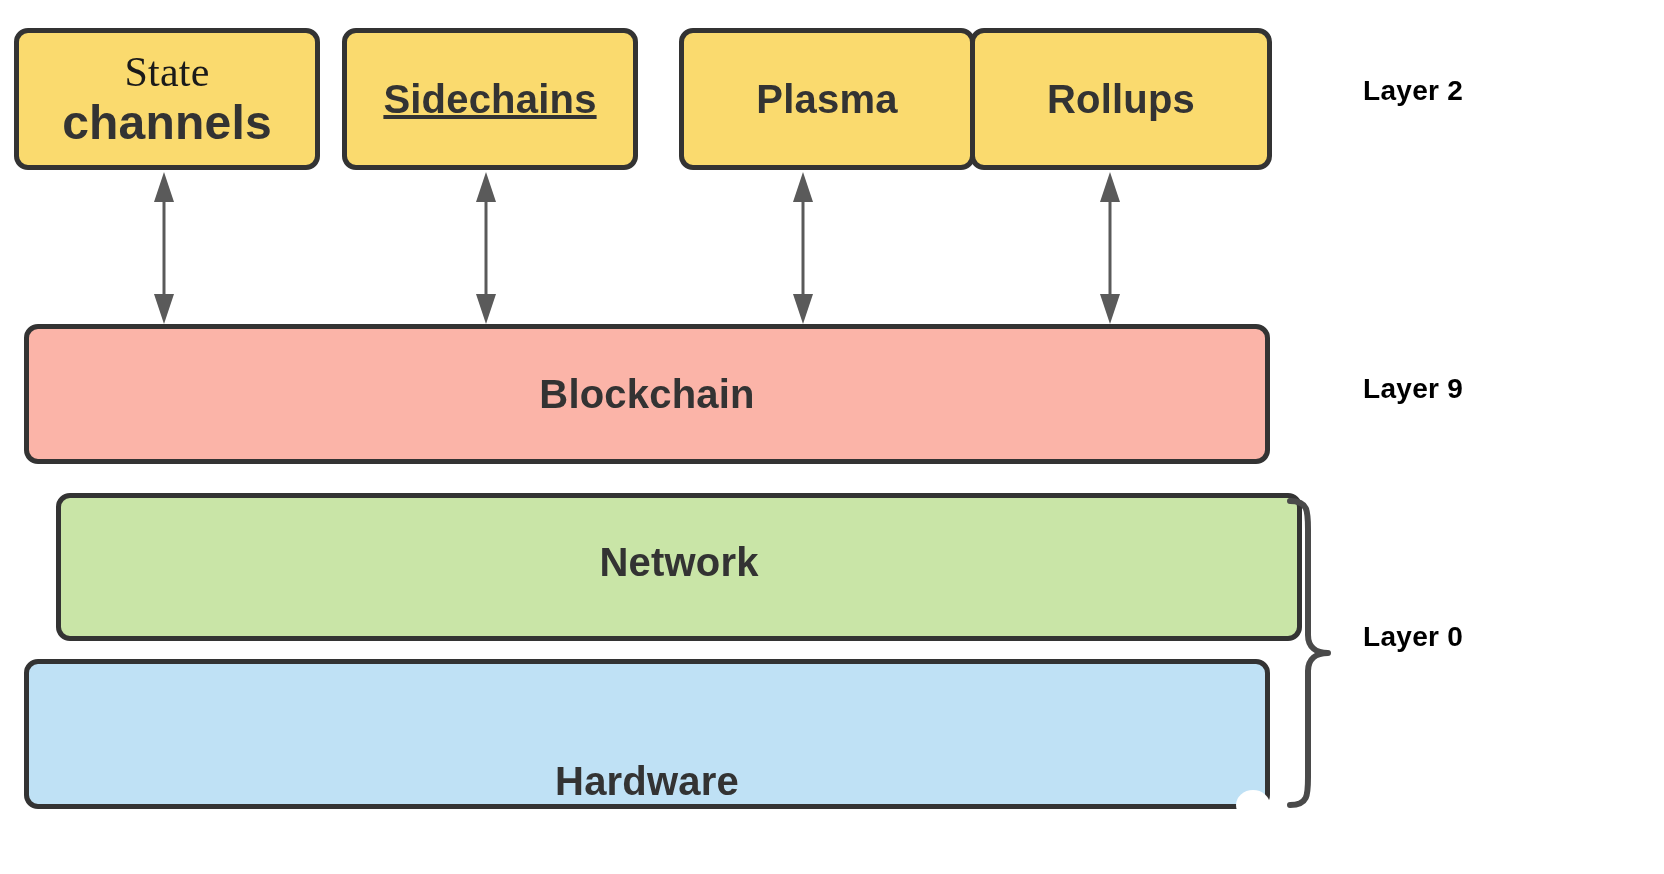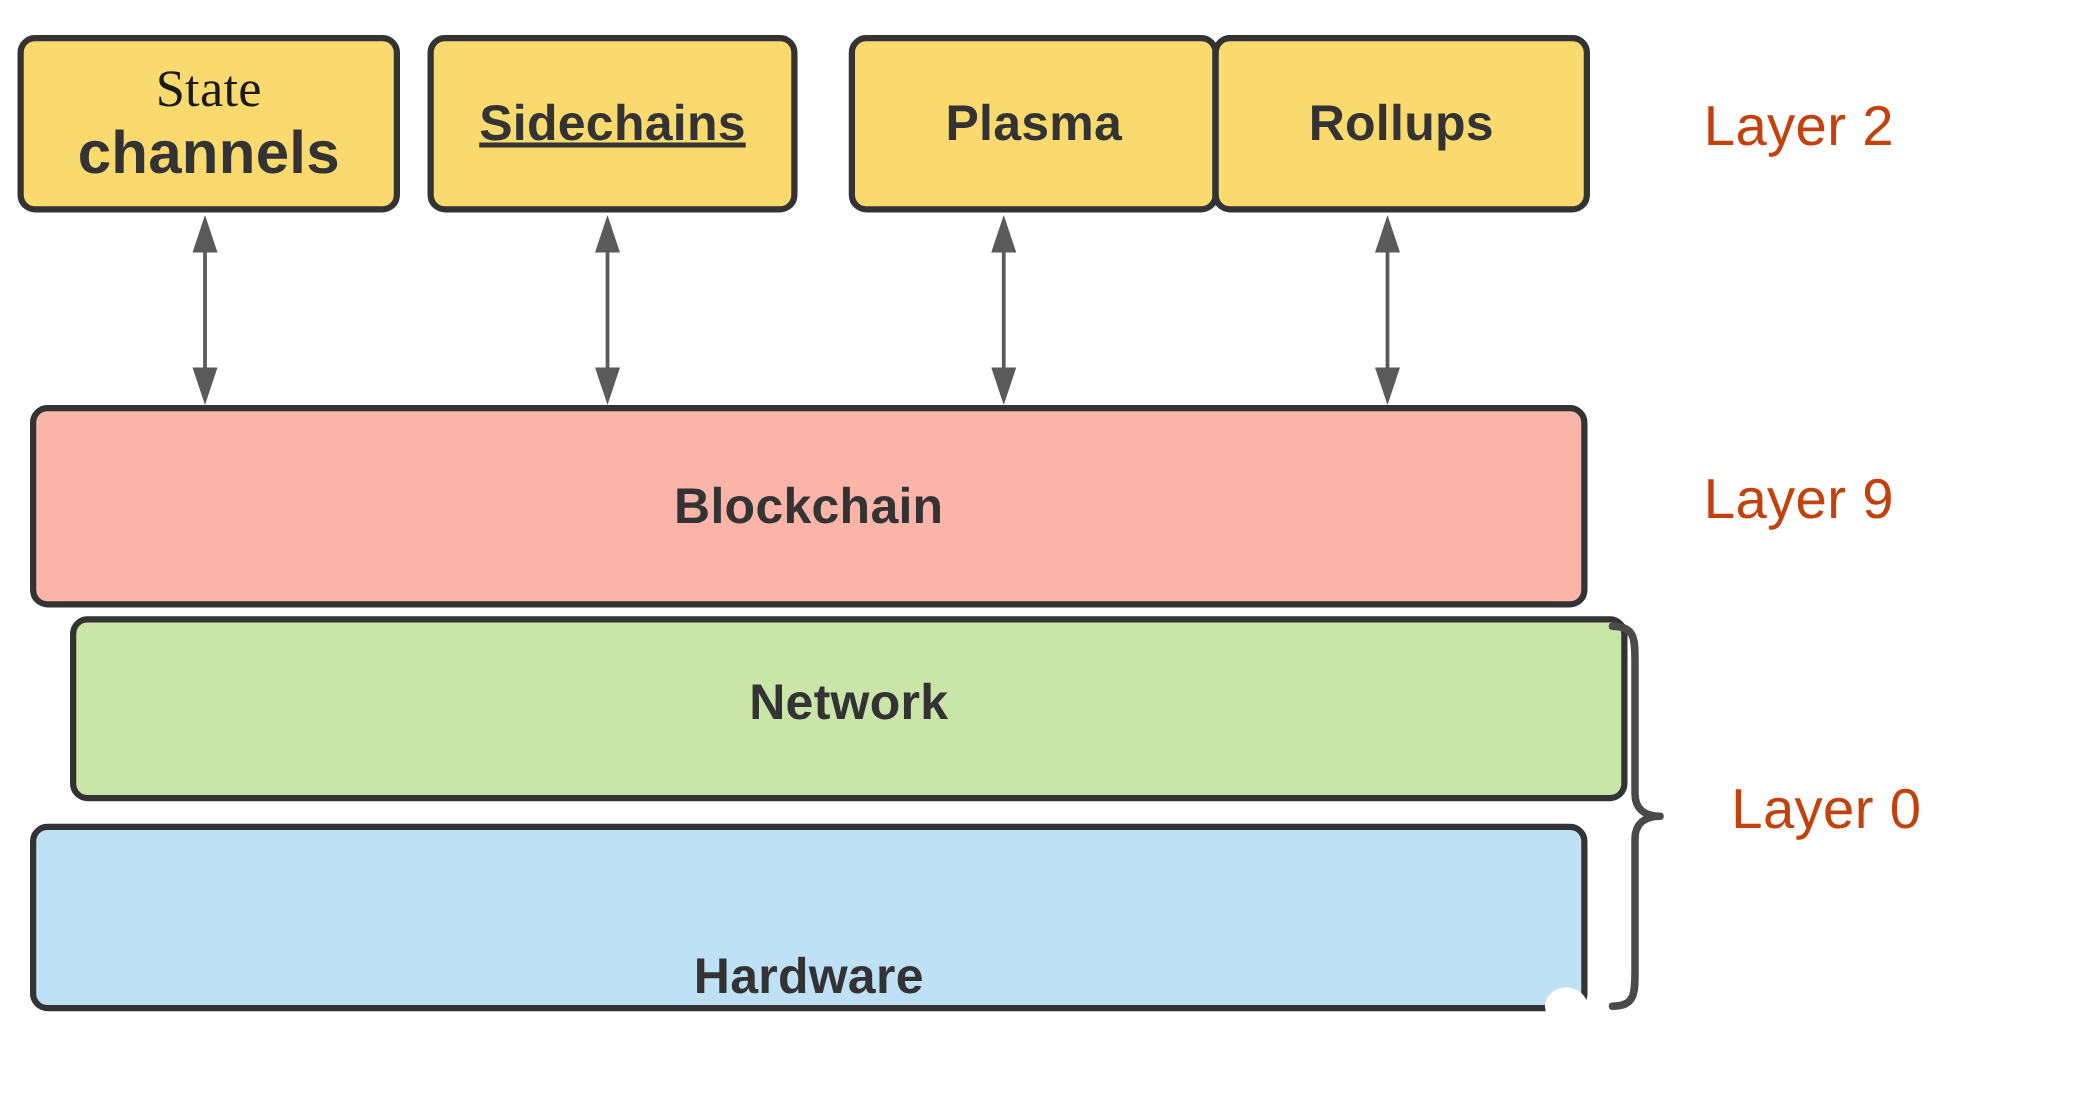--- a/index.html
+++ b/index.html
@@ -61,21 +61,21 @@
   }
 
   
   .wide {
     left: 24px;
     width: 1246px;
     font-size: 40px;
   }
   .l1-blockchain {
     top: 324px;
-    height: 162px;
+    height: 140px;
     background: #fbb4a8;
   }
   .l0-network {
     top: 493px;
     height: 148px;
     background: #c9e5a7;
     align-items: flex-start;
     padding-top: 42px;
     margin-left: 32px;
   }
@@ -92,29 +92,29 @@
     position: absolute;
     top: 172px;
     height: 152px;
     width: 30px;
     margin-left: -15px;
   }
 
   
   .layer-label {
     position: absolute;
-    color: #c2410c;
-    font-weight: normal;
-    font-size: 45px;
+    color: #000000;
+    font-weight: bold;
+    font-size: 28px;
     white-space: nowrap;
     letter-spacing: 0.3px;
   }
   .lab-l2 { left: 1363px; top: 75px; }
   .lab-l1 { left: 1363px; top: 373px; }
-  .lab-l0 { left: 1363px; top: 621px; margin-left: 22px; }
+  .lab-l0 { left: 1363px; top: 621px; }
 
   
   .brace {
     position: absolute;
     left: 1286px;
     top: 497px;
     width: 50px;
     height: 312px;
   }
 

